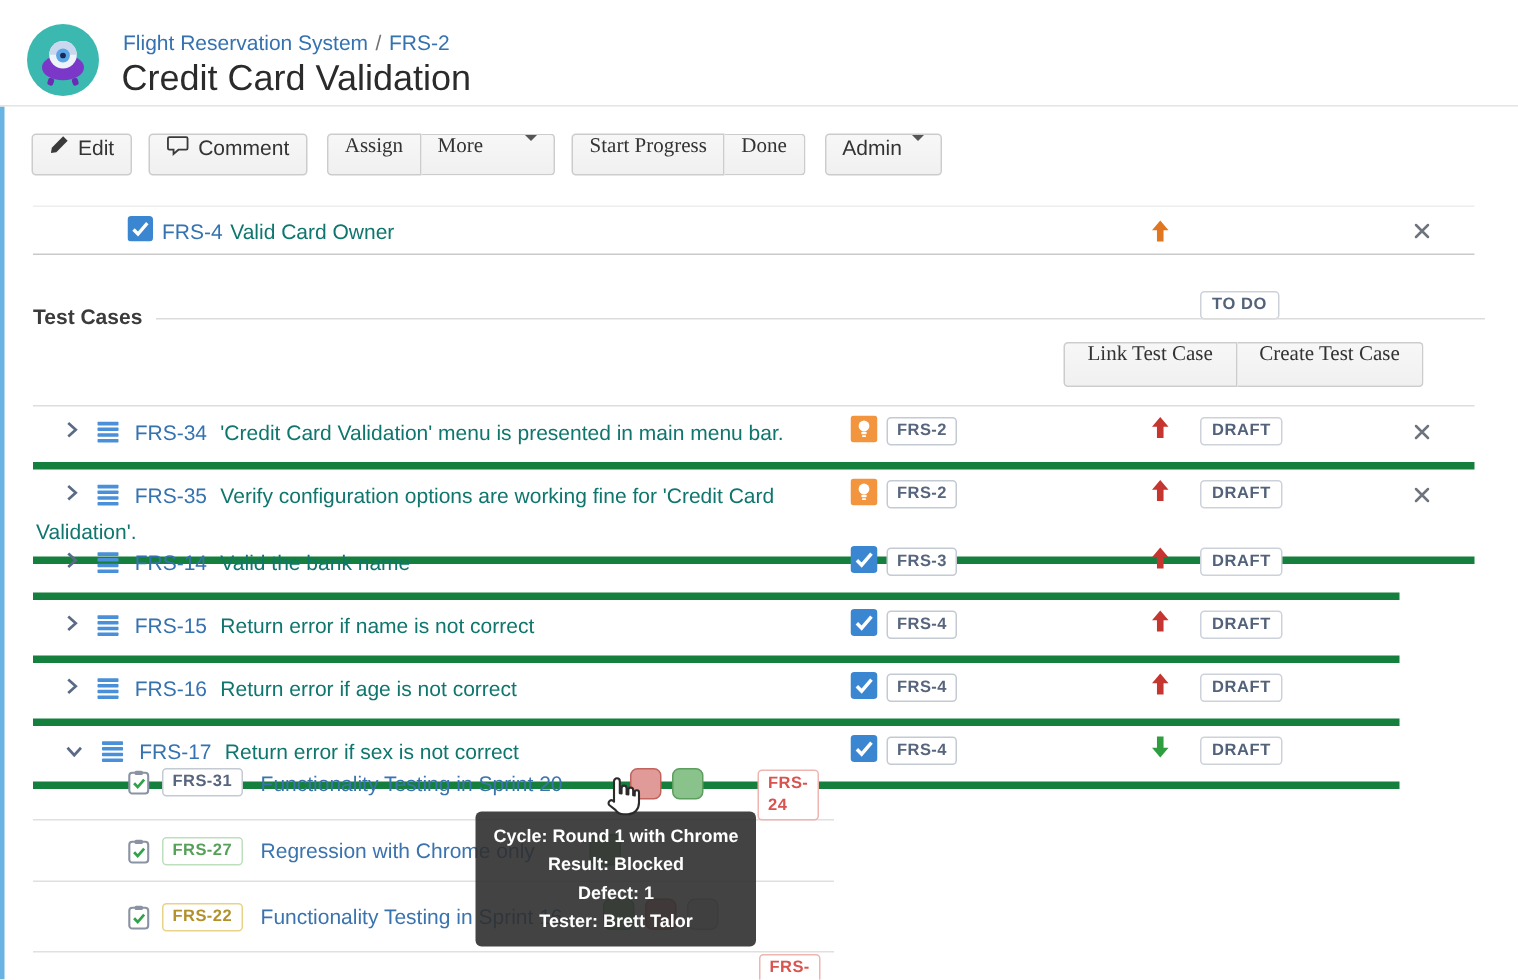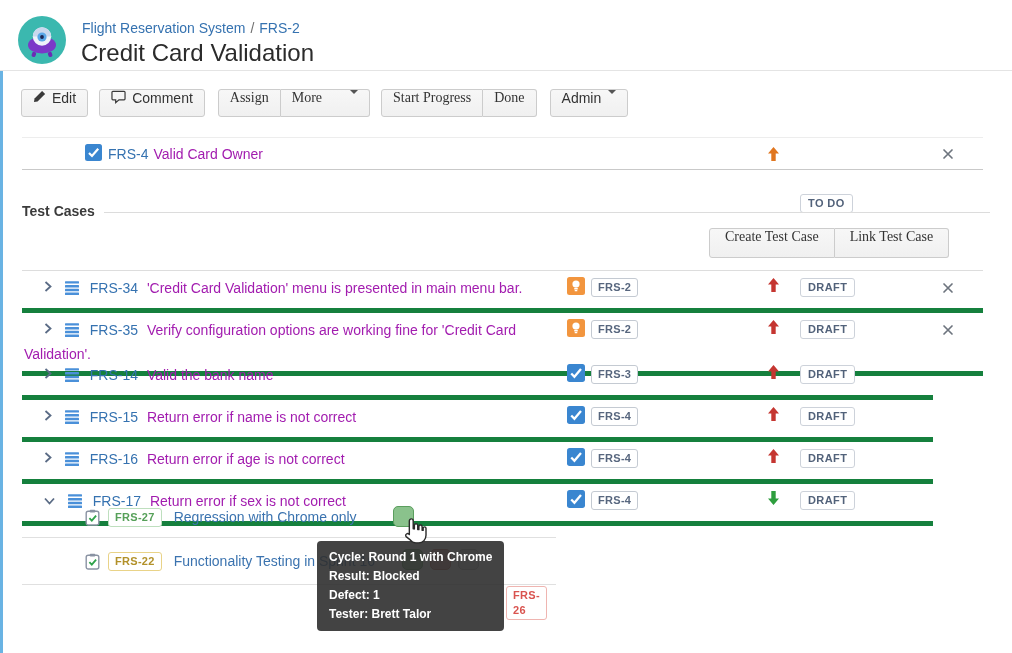--- a/index.html
+++ b/index.html
@@ -59,38 +59,38 @@
   .section-head .rule{flex:1;height:1px;background:#dcdcdc;margin-left:9px;margin-top:2px;}
   .tc-buttons{position:absolute;left:709px;top:228px;display:inline-flex;}
   .tc-buttons .btn{height:30px;padding:0 15px;}
 
   
   .tableA{position:absolute;left:22px;top:270px;width:961px;border-top:1px solid #ddd;}
   .tableB{position:absolute;left:22px;top:358px;width:911px;}
   .trow{position:relative;box-sizing:border-box;border-bottom:5px solid #15803d;
         padding:6px 440px 6px 2px;line-height:21px;min-height:34px;}
   .chev{display:inline-block;margin:0 8px 0 20px;cursor:pointer;vertical-align:1px;}
-  .desc{color:#a21caf;}
+  .desc{color:#0f766e;}
 
   
   .subtable{position:absolute;left:22px;top:497px;width:534px;}
   .srow{position:relative;display:flex;align-items:center;box-sizing:border-box;
         border-bottom:1px solid #e0e0e0;padding-left:63px;}
   .srow .kbadge{margin:0 12px 0 8px;}
   .stitle{color:#3b73af;white-space:nowrap;}
   .sq{position:absolute;width:21px;height:21px;border-radius:5px;box-sizing:border-box;cursor:pointer;z-index:1;}
   .sq.pass{background:#8ac28c;border:1px solid #5b9e5e;}
   .sq.fail{background:#e09b98;border:1px solid #c2635d;}
   .sq.unexec{background:#d9d9d9;border:1px solid #b5b5b5;}
   .sdef{position:absolute;z-index:1;}
 
   
   .tooltip{position:absolute;left:317px;top:541px;z-index:5;background:rgba(47,47,47,0.90);
            border-radius:4px;color:#fff;font-size:12px;font-weight:bold;line-height:19px;
-           padding:7px 12px;white-space:nowrap;}
+           padding:7px 12px;text-align:center;white-space:nowrap;}
   .cursor{position:absolute;left:401px;top:516px;z-index:6;}
 </style>
 </head>
 <body>
 
 <div class="left-strip"></div>
 
 <div class="header">
   <svg class="avatar" viewBox="0 0 48 48">
     <circle cx="24" cy="24" r="24" fill="#3bb8af"></circle>
@@ -176,24 +176,24 @@
   </span>
 </div>
 
 <div class="section-head">
   <span class="lbl">Test Cases</span>
   <span class="rule"></span>
 </div>
 
 <div class="tc-buttons grp">
   <span class="btn">
-      <span>Create Test Case</span>
+      <span>Link Test Case</span>
     </span>
   <span class="btn">
-      <span>Link Test Case</span>
+      <span>Create Test Case</span>
     </span>
 </div>
 
 <div class="tableA">
 
   <div class="trow">
     <span class="chev">
       <svg width="8" height="11" viewBox="0 0 8 11">
           <path d="M1.5 1 L6.5 5.5 L1.5 10" stroke="#5a6b85" stroke-width="1.8" fill="none"></path>
         </svg></span>
@@ -383,20 +383,34 @@
       <svg width="13" height="16" viewBox="0 0 13 16">
           <path d="M6.5 15 L1 8.5 H4.3 V1 H8.7 V8.5 H12 Z" fill="#2e9e3e"></path>
         </svg>
       </span>
     <span class="rc rc-status lozenge">DRAFT</span>
   </div>
 </div>
 
 <div class="subtable">
 
+  <div class="srow" style="height:50px;">
+    <span style="display:inline-flex;">
+      <svg width="15" height="17" viewBox="0 0 15 17">
+          <rect x="1.2" y="2.2" width="12.6" height="13.8" rx="2" fill="#fff" stroke="#8a93a3" stroke-width="1.4"></rect>
+          <rect x="4.7" y=".8" width="5.6" height="2.8" rx="1" fill="#8a93a3"></rect>
+          <path d="M4.4 9.2 l2.4 2.5 l4.3-5" stroke="#2fa24a" stroke-width="1.8" fill="none"></path>
+        </svg>
+      </span>
+    <span class="kbadge">FRS-31</span>
+    <a class="stitle">Functionality Testing in Sprint 20</a>
+    <span class="sq fail" style="left:398px;top:15px;"></span>
+    <span class="sq pass" style="left:426px;top:15px;"></span>
+    <a class="sdef kbadge red" style="left:475px;top:16px;">FRS-24</a>
+  </div>
 
   <div class="srow" style="height:41px;">
     <span style="display:inline-flex;">
       <svg width="15" height="17" viewBox="0 0 15 17">
           <rect x="1.2" y="2.2" width="12.6" height="13.8" rx="2" fill="#fff" stroke="#8a93a3" stroke-width="1.4"></rect>
           <rect x="4.7" y=".8" width="5.6" height="2.8" rx="1" fill="#8a93a3"></rect>
           <path d="M4.4 9.2 l2.4 2.5 l4.3-5" stroke="#2fa24a" stroke-width="1.8" fill="none"></path>
         </svg>
       </span>
     <span class="kbadge green">FRS-27</span>

